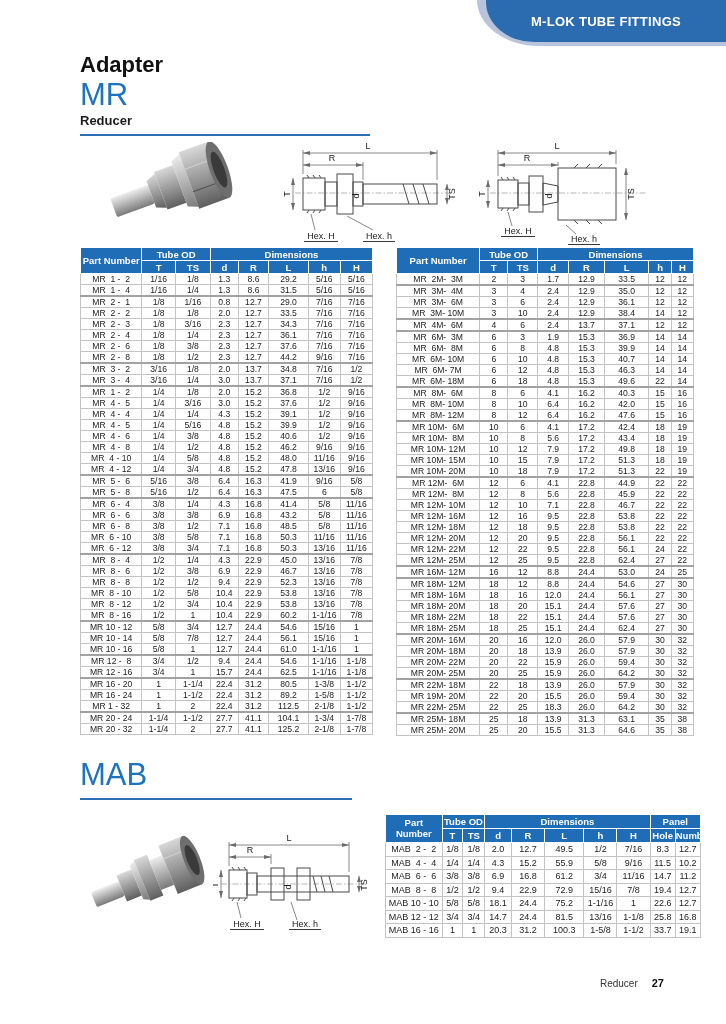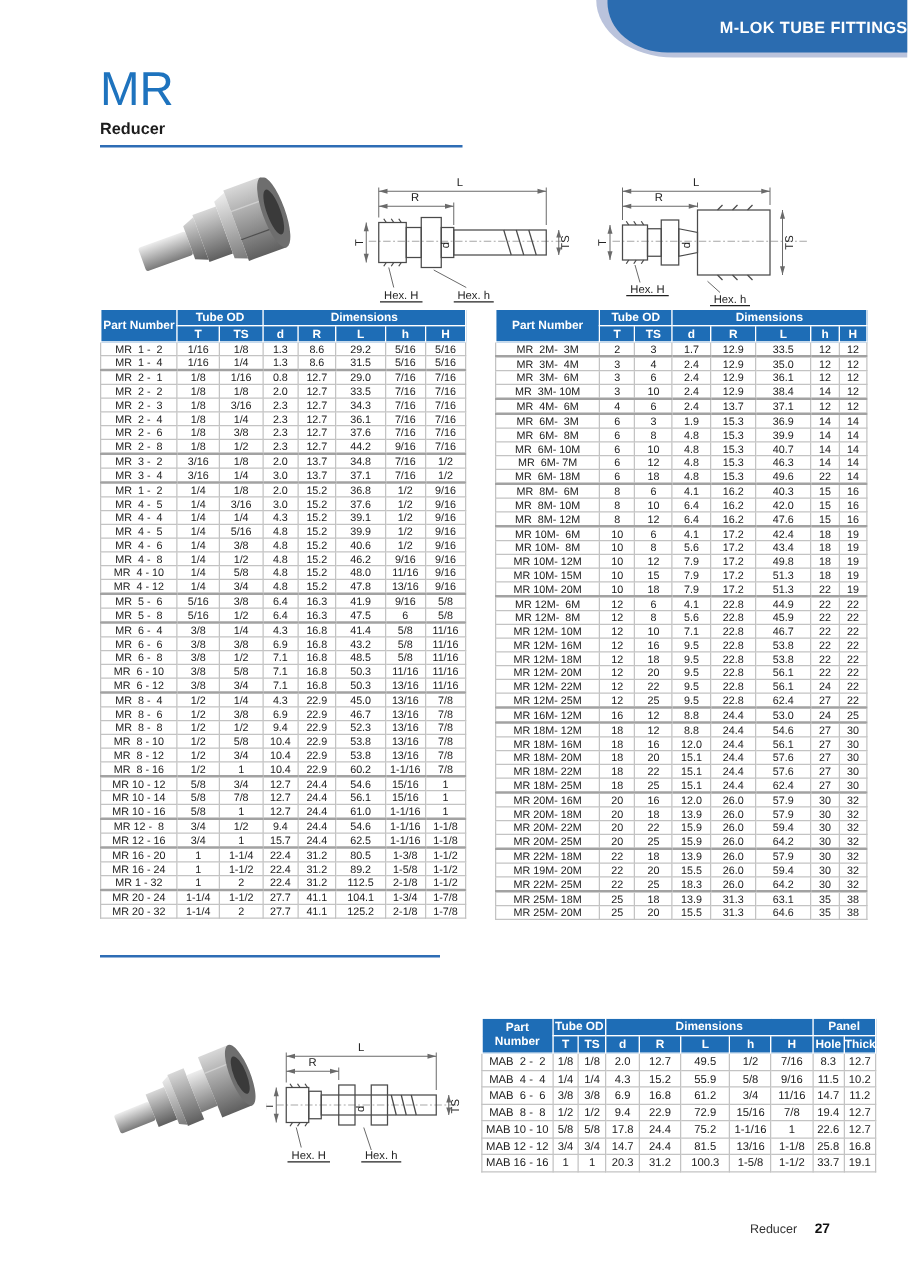--- a/index.html
+++ b/index.html
@@ -9,27 +9,27 @@
     font-family:"Liberation Sans", sans-serif; color:#1c1c1c;
   }
   
   .banner-light {
     position:absolute; top:0; right:0; width:249px; height:46px;
     background:#bac3dc; border-bottom-left-radius:62px 46px;
   }
   .banner {
     position:absolute; top:0; right:0; width:240px; height:42px;
     background:#2b6cb0; border-bottom-left-radius:48px 40px;
-    display:flex; align-items:center; justify-content:flex-end;
+    display:flex; align-items:center; justify-content:center;
     color:#fff; font-weight:bold; font-size:13px; letter-spacing:.3px;
   }
   
   .titleblock { position:absolute; left:80px; }
   .t-adapter { font-size:22px; font-weight:bold; color:#111; }
-  .t-code { font-size:38px; color:#1e73be; font-weight:500; line-height:1.1; }
+  .t-code { font-size:31px; color:#1e73be; font-weight:500; line-height:1.1; }
   .t-sub { font-size:13px; font-weight:bold; margin-top:1px; }
   .t-rule { height:2px; background:#2e6db5; margin-top:6px; }
   
   .fig { position:absolute; }
   .draw line, .draw rect, .draw polygon, .draw path, .draw polyline { stroke:#4a4a4a; fill:none; stroke-width:1; }
   .draw .dim { stroke:#6a6a6a; stroke-width:.8; }
   .draw .cl { stroke:#9a9a9a; stroke-width:.7; stroke-dasharray:6 2 1.5 2; }
   .draw text { fill:#222; font-family:"Liberation Sans", sans-serif; font-size:9px; stroke:none; }
   .draw .arr { fill:#6a6a6a; stroke:none; }
   .draw .ul { stroke:#222; stroke-width:.9; }
@@ -58,20 +58,21 @@
 </style>
 </head>
 <body>
 
 <div class="banner-light"></div>
 <div class="banner">
   <span>M-LOK TUBE FITTINGS</span>
 </div>
 
 <div class="titleblock" style="top:52px;">
+  <div class="t-adapter">Adapter</div>
   <div class="t-code">MR</div>
   <div class="t-sub">Reducer</div>
   <div class="t-rule" style="width:290px;"></div>
 </div>
 
 <svg class="fig" style="left:100px; top:142px;" width="150" height="100" viewBox="0 0 150 100">
   <defs>
     <linearGradient id="met1" x1="0" y1="0" x2="0" y2="1">
       <stop offset="0" stop-color="#ededed"></stop>
         <stop offset=".45" stop-color="#b9b9b9"></stop>
@@ -1079,20 +1080,21 @@
           <td>31.3</td>
           <td>64.6</td>
           <td>35</td>
           <td>38</td>
         </tr>
       </tbody>
   </table>
 </div>
 
 <div class="titleblock" style="top:758px;">
+  <div class="t-code">MAB</div>
   <div class="t-rule" style="width:272px;"></div>
 </div>
 
 <svg class="fig" style="left:84px; top:832px;" width="130" height="105" viewBox="0 0 130 105">
   <g transform="rotate(-22 65 52)">
     <rect x="8" y="38" width="30" height="16" rx="2" fill="url(#met1)"></rect>
     <rect x="38" y="32" width="16" height="28" fill="url(#met2)"></rect>
     <polygon points="54,28 60,25 60,67 54,64" fill="url(#met1)"></polygon>
     <rect x="60" y="24" width="14" height="44" fill="url(#met2)"></rect>
     <rect x="74" y="30" width="14" height="32" fill="url(#met1)"></rect>
@@ -1175,21 +1177,21 @@
       </tr>
       <tr>
         <th>T</th>
         <th>TS</th>
         <th>d</th>
         <th>R</th>
         <th>L</th>
         <th>h</th>
         <th>H</th>
         <th>Hole</th>
-        <th>Thick.</th>
+        <th>Number.</th>
       </tr>
     </thead>
     <tbody>
         <tr>
           <td>MAB  2 -  2</td>
           <td>1/8</td>
           <td>1/8</td>
           <td>2.0</td>
           <td>12.7</td>
           <td>49.5</td>
@@ -1231,21 +1233,21 @@
           <td>72.9</td>
           <td>15/16</td>
           <td>7/8</td>
           <td>19.4</td>
           <td>12.7</td>
         </tr>
         <tr>
           <td>MAB 10 - 10</td>
           <td>5/8</td>
           <td>5/8</td>
-          <td>17.8</td>
+          <td>18.1</td>
           <td>24.4</td>
           <td>75.2</td>
           <td>1-1/16</td>
           <td>1</td>
           <td>22.6</td>
           <td>12.7</td>
         </tr>
         <tr>
           <td>MAB 12 - 12</td>
           <td>3/4</td>

